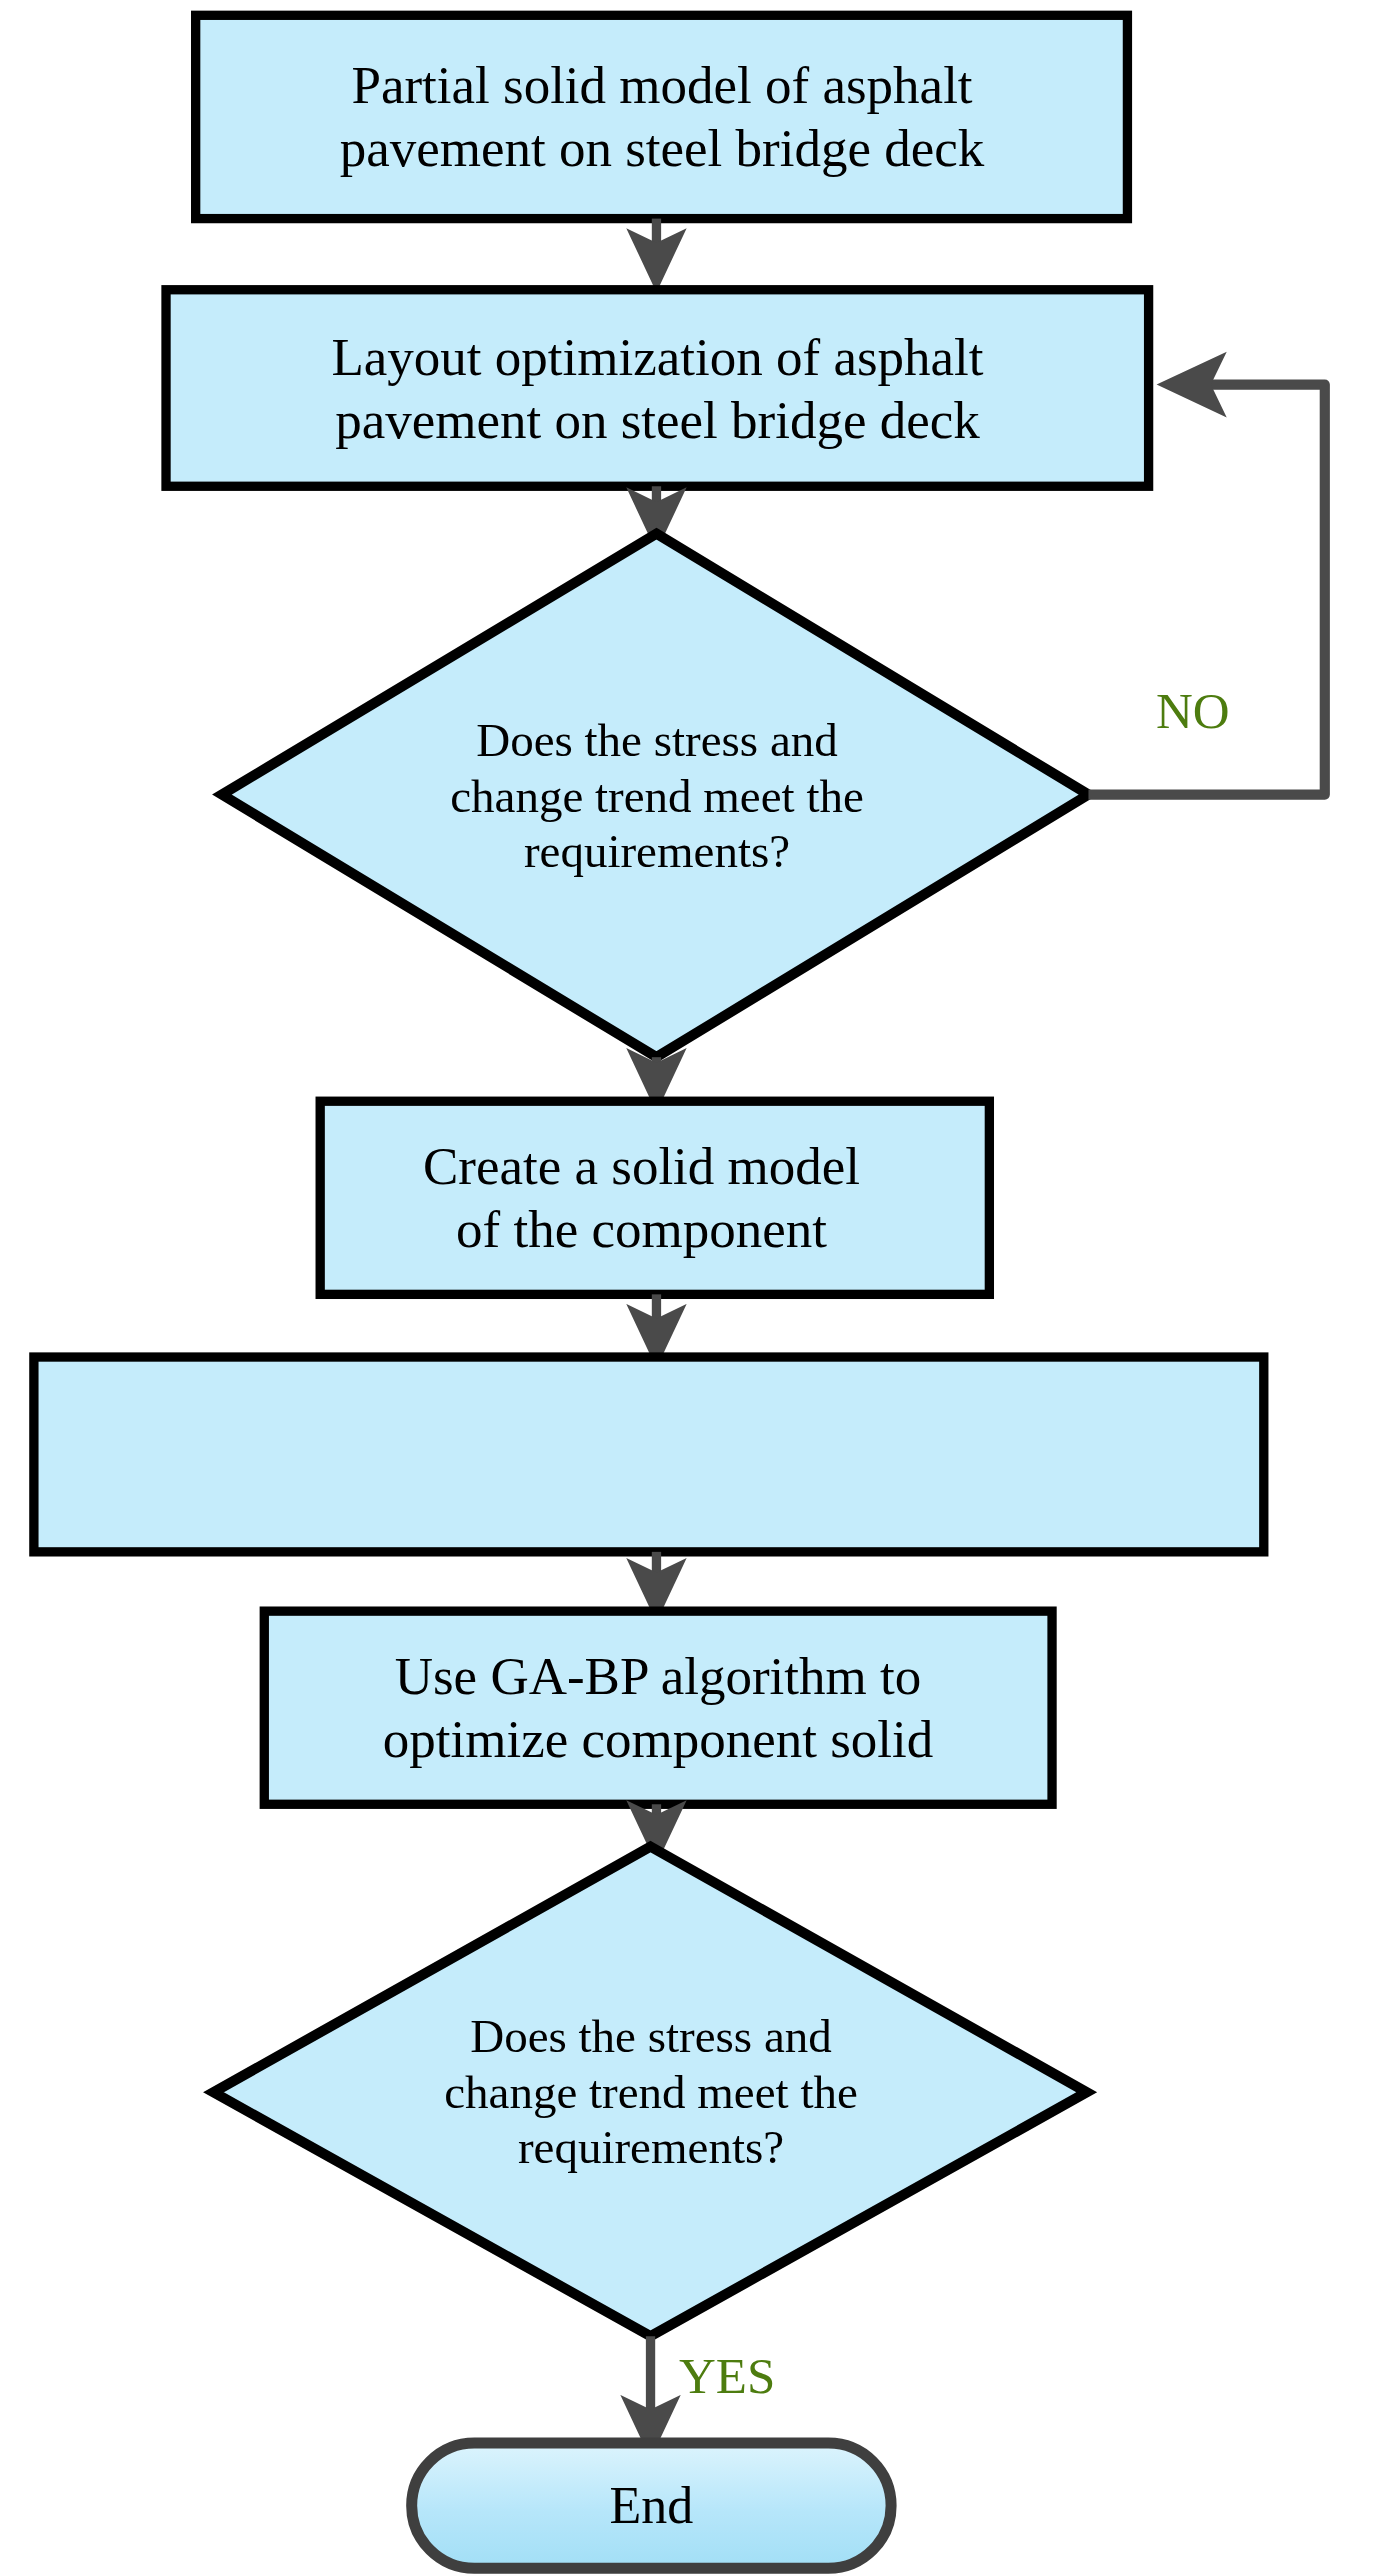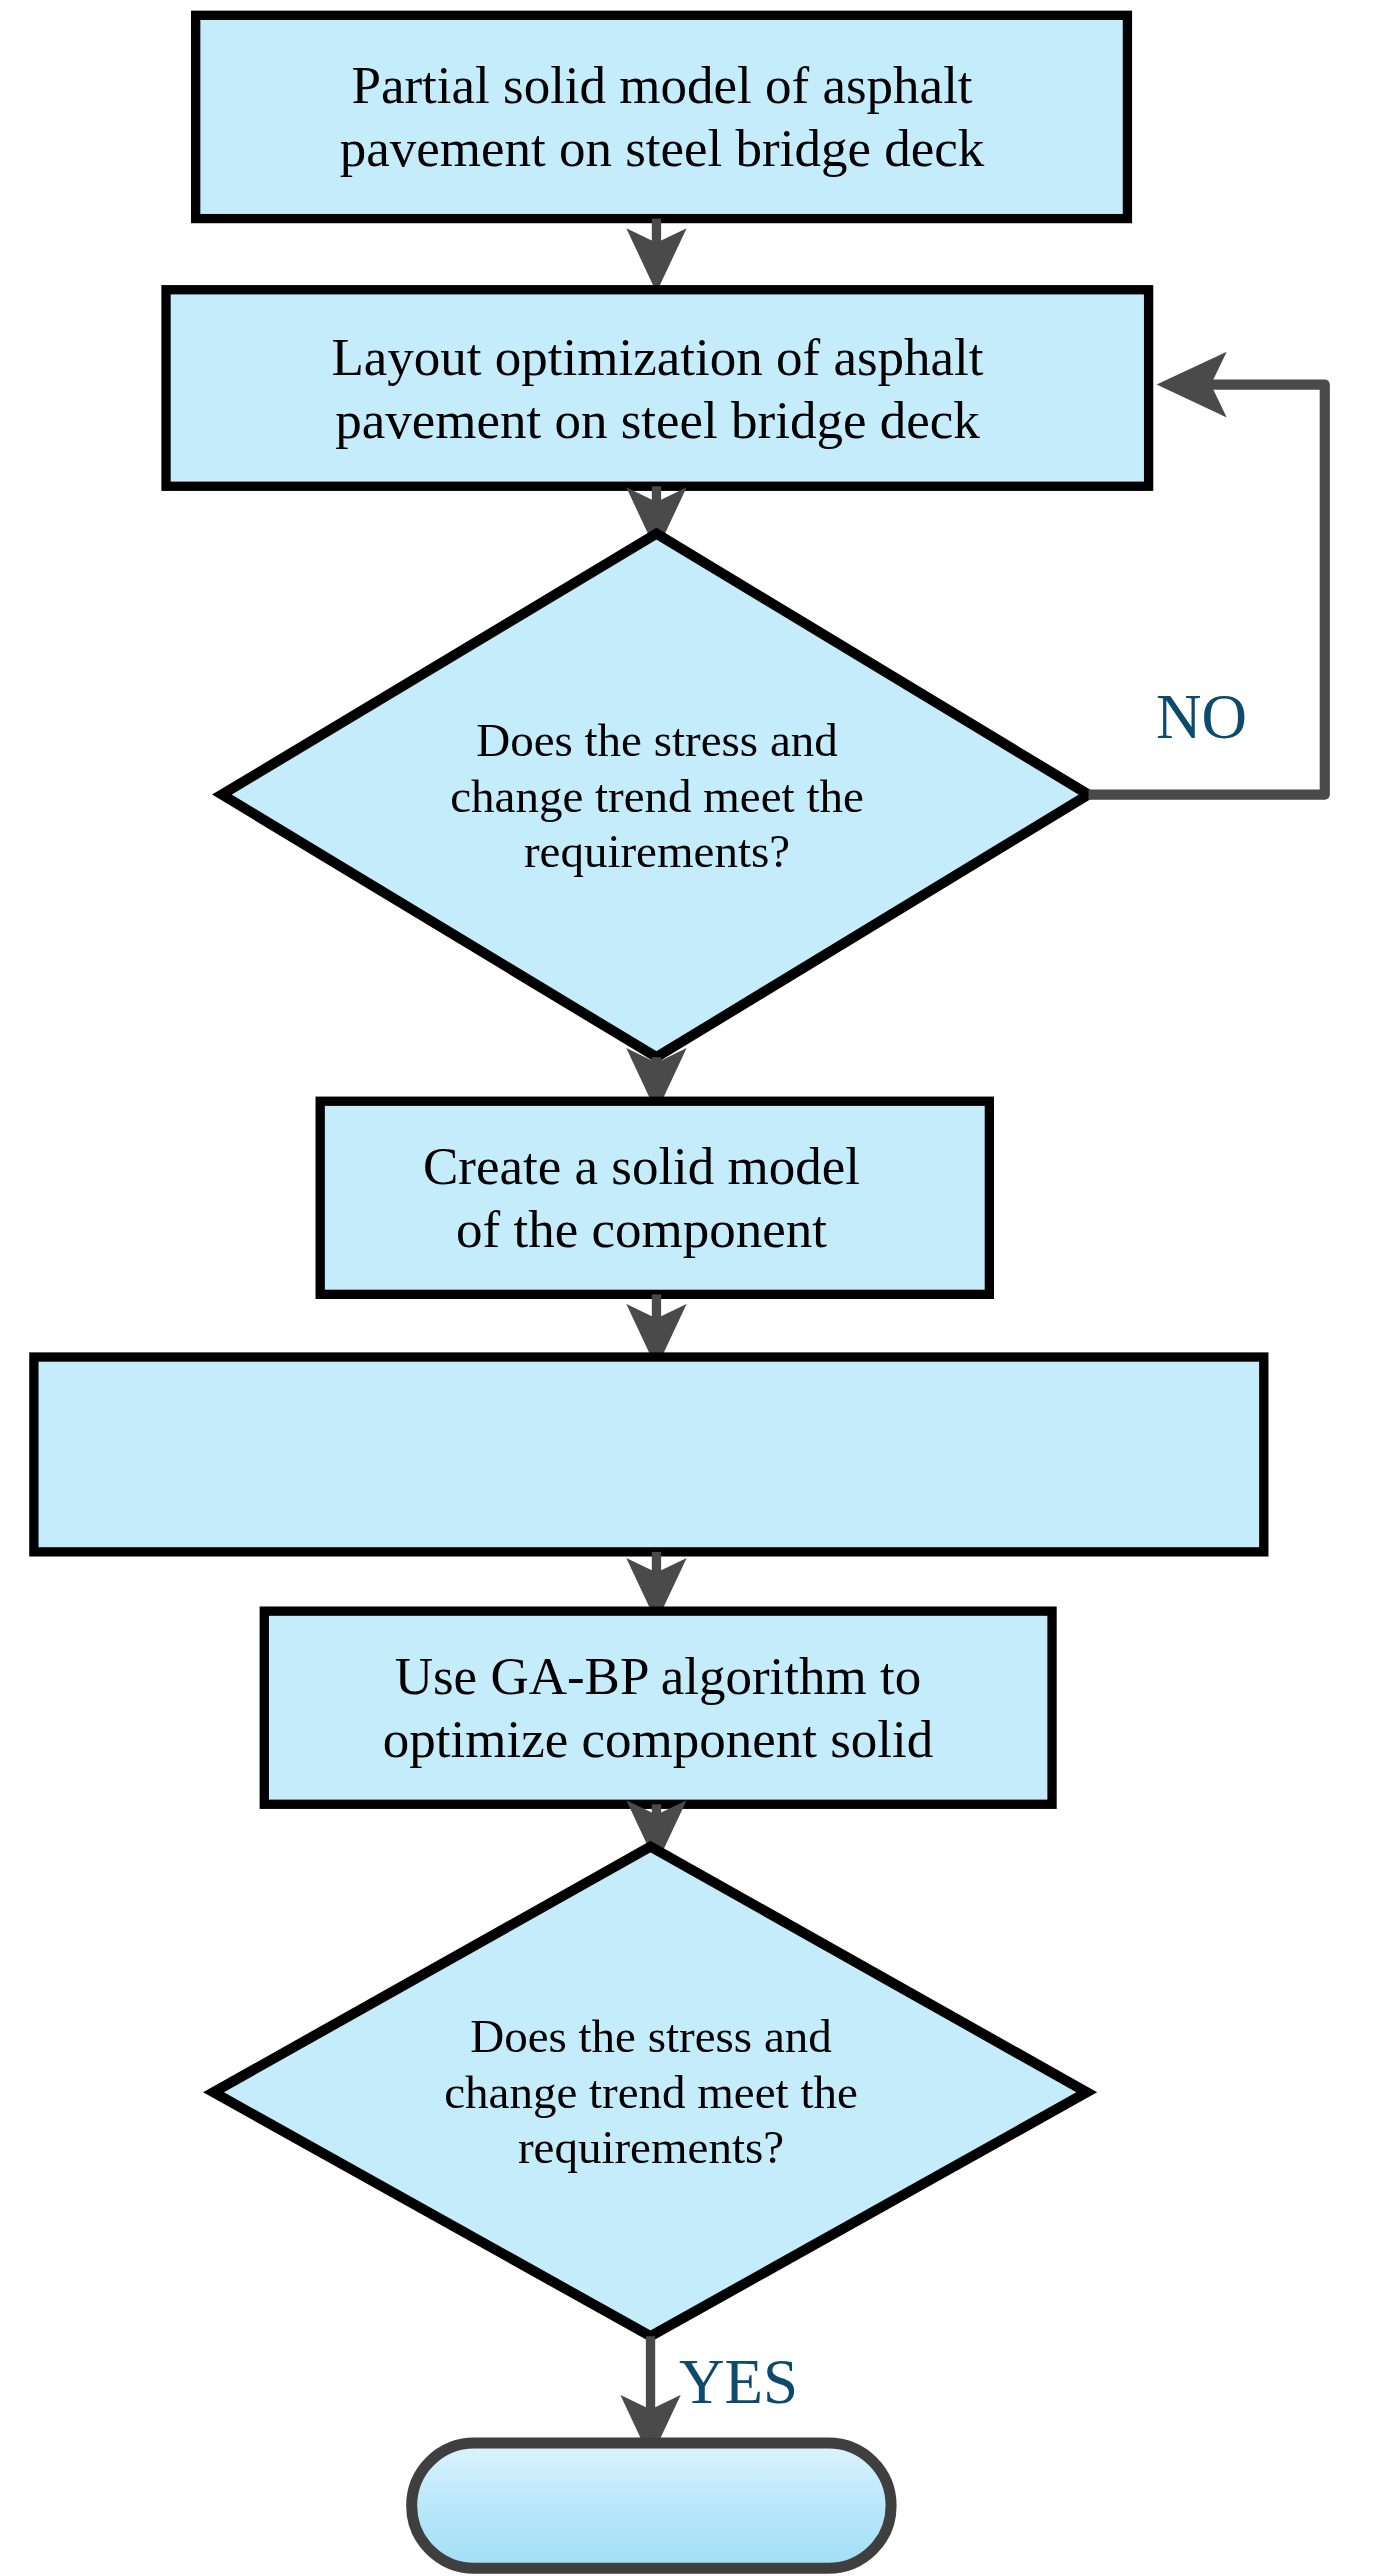--- a/index.html
+++ b/index.html
@@ -27,23 +27,23 @@
     white-space:pre-line;
     pointer-events:none;
   }
   .t-proc{font-size:53px;}
   .t-proc-wide{font-size:53px;}
   .t-dec{font-size:47px;}
   .t-end{font-size:52px;}
 
   .edge-label{
     position:absolute;
-    color:#0c4a6e;
+    color:#4d7c0f;
     font-family:"Liberation Serif","DejaVu Serif",serif;
-    font-size:63px;
+    font-size:51px;
     line-height:1;
     white-space:nowrap;
   }
 </style>
 </head>
 <body>
 
 <div id="stage">
 
   <svg id="svg-layer" viewBox="0 0 1628 3041" xmlns="http://www.w3.org/2000/svg">
@@ -105,19 +105,20 @@
 of the component</div>
 
 
   <div class="node-text t-proc" style="left:264px; top:1611px; width:788px; height:193px;">Use GA-BP algorithm to
 optimize component solid</div>
 
   <div class="node-text t-dec" style="left:346px; top:1974px; width:610px; height:237px;">Does the stress and
 change trend meet the
 requirements?</div>
 
+  <div class="node-text t-end" style="left:412px; top:2443px; width:479px; height:125px;">End</div>
 
   <div class="edge-label" style="left:1156px; top:686px;">NO</div>
 
   <div class="edge-label" style="left:679px; top:2351px;">YES</div>
 
 </div>
 
 
 </body></html>

